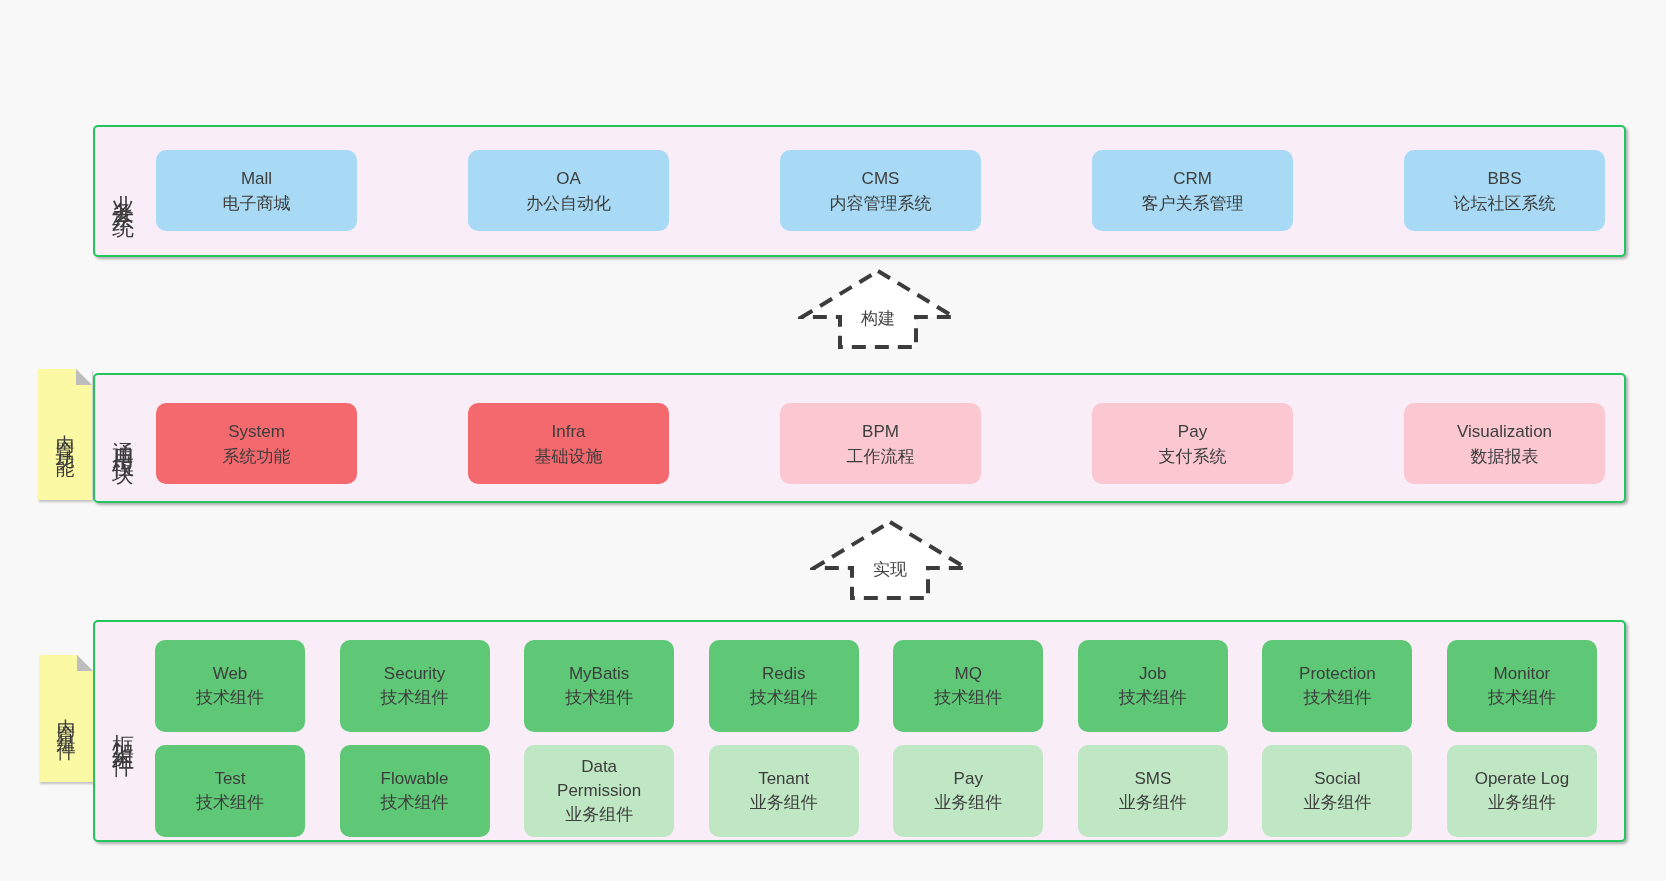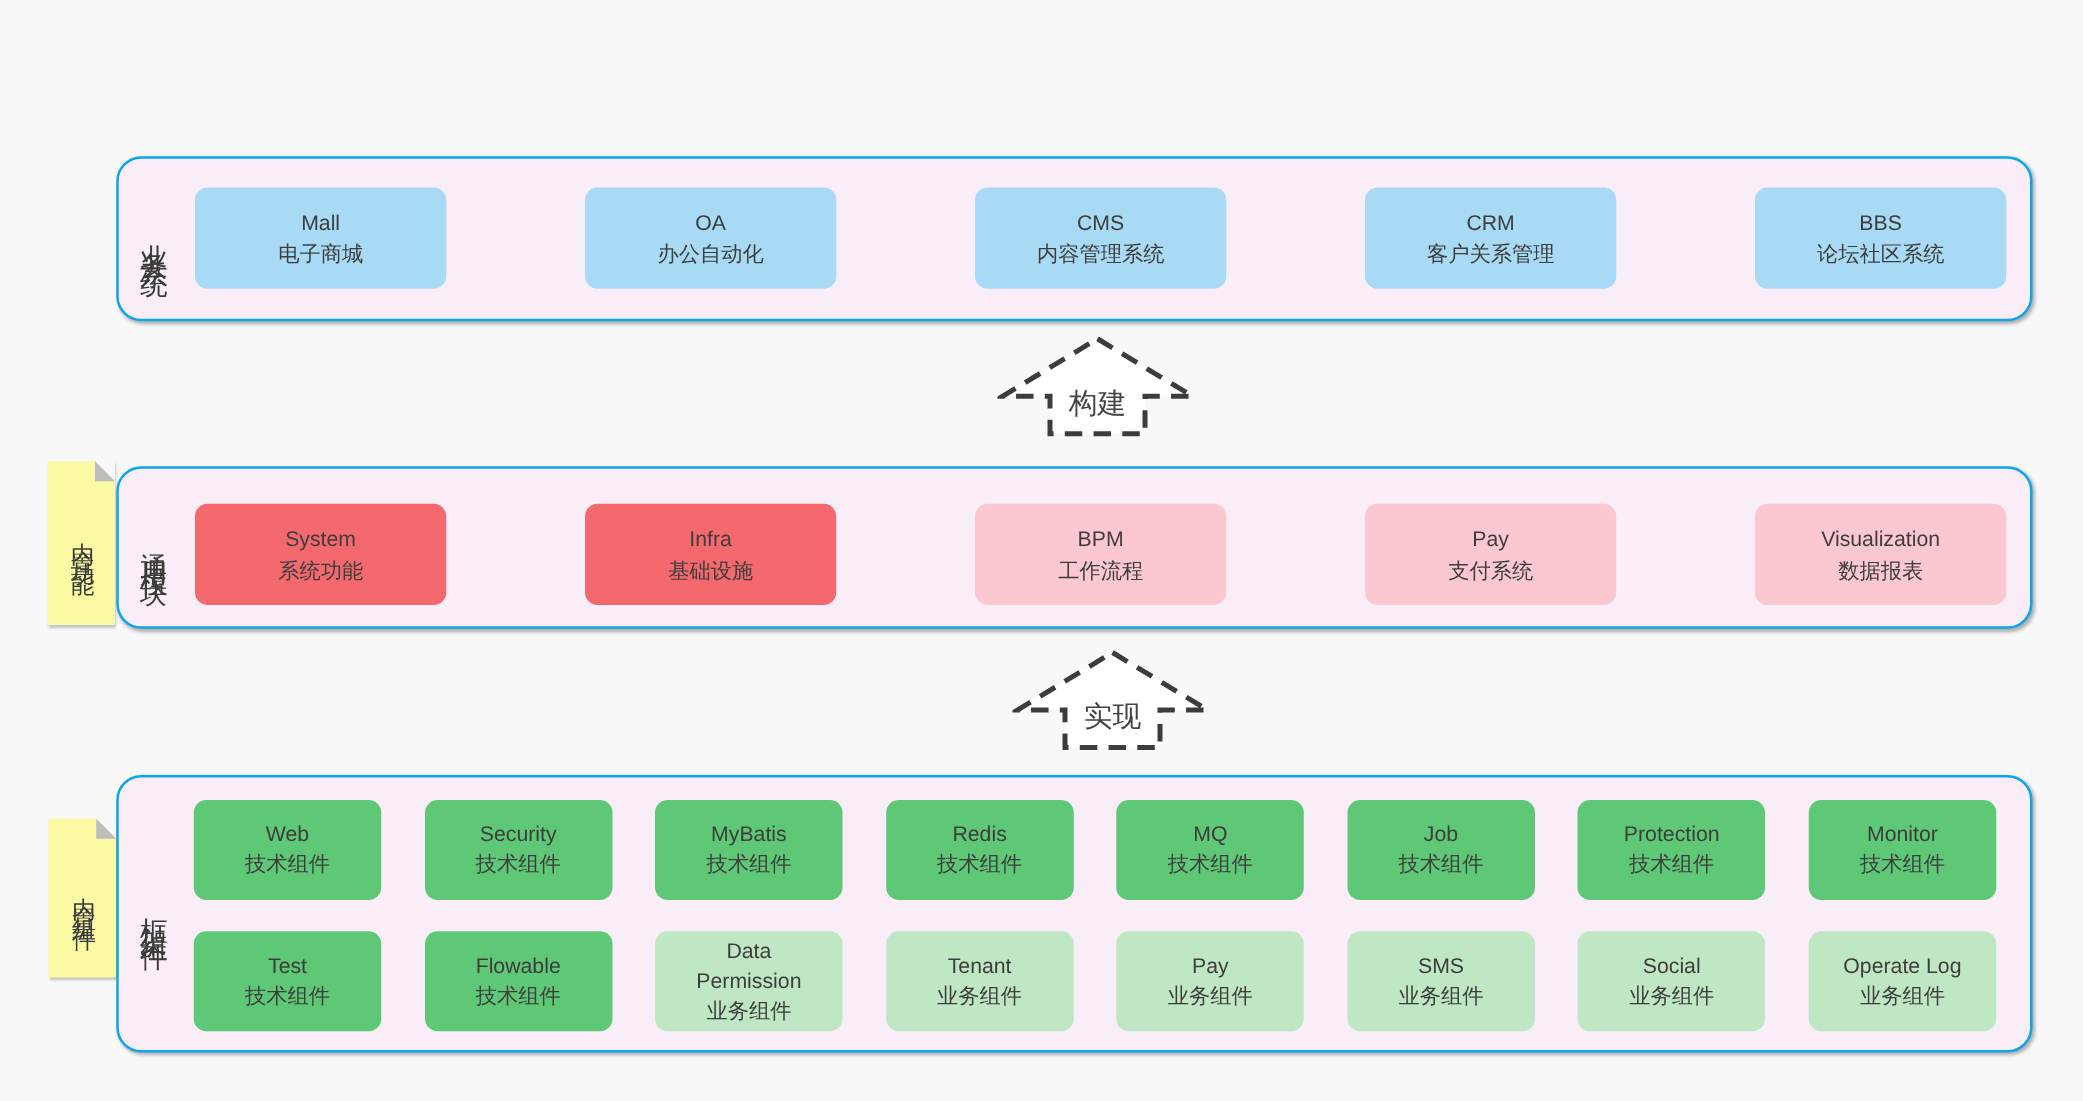--- a/index.html
+++ b/index.html
@@ -1,21 +1,21 @@
 <!DOCTYPE html>
 <html><head>
 <meta charset="utf-8">
 <style>
   html,body{margin:0;padding:0;}
   body{background:#f8f8f8;font-family:"Liberation Sans","DejaVu Sans",sans-serif;}
   #page{position:relative;width:1666px;height:881px;background:#f8f8f8;overflow:hidden;}
 
   .layer{
     position:absolute;left:93px;width:1533px;background:#f9eef7;
-    border:2px solid #0ea5e9;border-radius:20px;box-sizing:border-box;
+    border:2px solid #22c55e;border-radius:5px;box-sizing:border-box;
     box-shadow:2px 2px 3px rgba(0,0,0,0.30);
   }
   .layer-1{top:125px;height:132px;}
   .layer-2{top:373px;height:130px;}
   .layer-3{top:620px;height:222px;}
 
   .v-label{
     position:absolute;left:8px;top:0;bottom:0;width:40px;
     display:flex;align-items:center;justify-content:center;
     writing-mode:vertical-rl;text-orientation:upright;
@@ -30,21 +30,21 @@
   .layer-3 .boxes{left:60px;right:27px;}
   .row-1{top:18px;}
   .row-2{top:123px;}
 
   .box{
     width:201px;height:81px;border-radius:10px;box-sizing:border-box;
     display:flex;flex-direction:column;align-items:center;justify-content:center;
     text-align:center;color:#3d3d3d;font-size:17px;line-height:25px;
     padding:0 10px;
   }
-  .layer-3 .box{width:150px;height:80px;line-height:24px;padding:0 13px;}
+  .layer-3 .box{width:150px;height:92px;line-height:24px;padding:0 13px;}
 
   .b-blue{background:#a8daf5;}
   .b-red{background:#f4696e;}
   .b-pink{background:#fbc8d1;}
   .b-green{background:#5ec877;}
   .b-lgreen{background:#bfe7c3;}
 
   .note{
     position:absolute;width:54px;background:#fbf9a3;
     box-shadow:1px 2px 2px rgba(0,0,0,0.22);
@@ -62,21 +62,21 @@
     content:"";position:absolute;top:0;right:0;width:0;height:0;
     border-bottom:16px solid #bdbdbd;border-right:16px solid transparent;
   }
 
   .arrow{position:absolute;width:160px;height:82px;}
   .arrow-1{left:798px;top:268px;}
   .arrow-2{left:810px;top:519px;}
   .arrow svg{position:absolute;left:0;top:0;}
   .arrow-label{
     position:absolute;left:50%;top:38px;transform:translateX(-50%);
-    background:#ffffff;color:#444;font-size:23px;padding:1px 3px;white-space:nowrap;
+    background:#ffffff;color:#444;font-size:17px;padding:1px 3px;white-space:nowrap;
   }
 </style>
 </head>
 <body>
 
 <div id="page">
 
   <div class="layer layer-1">
     <div class="v-label">业务系统</div>
     <div class="boxes">

